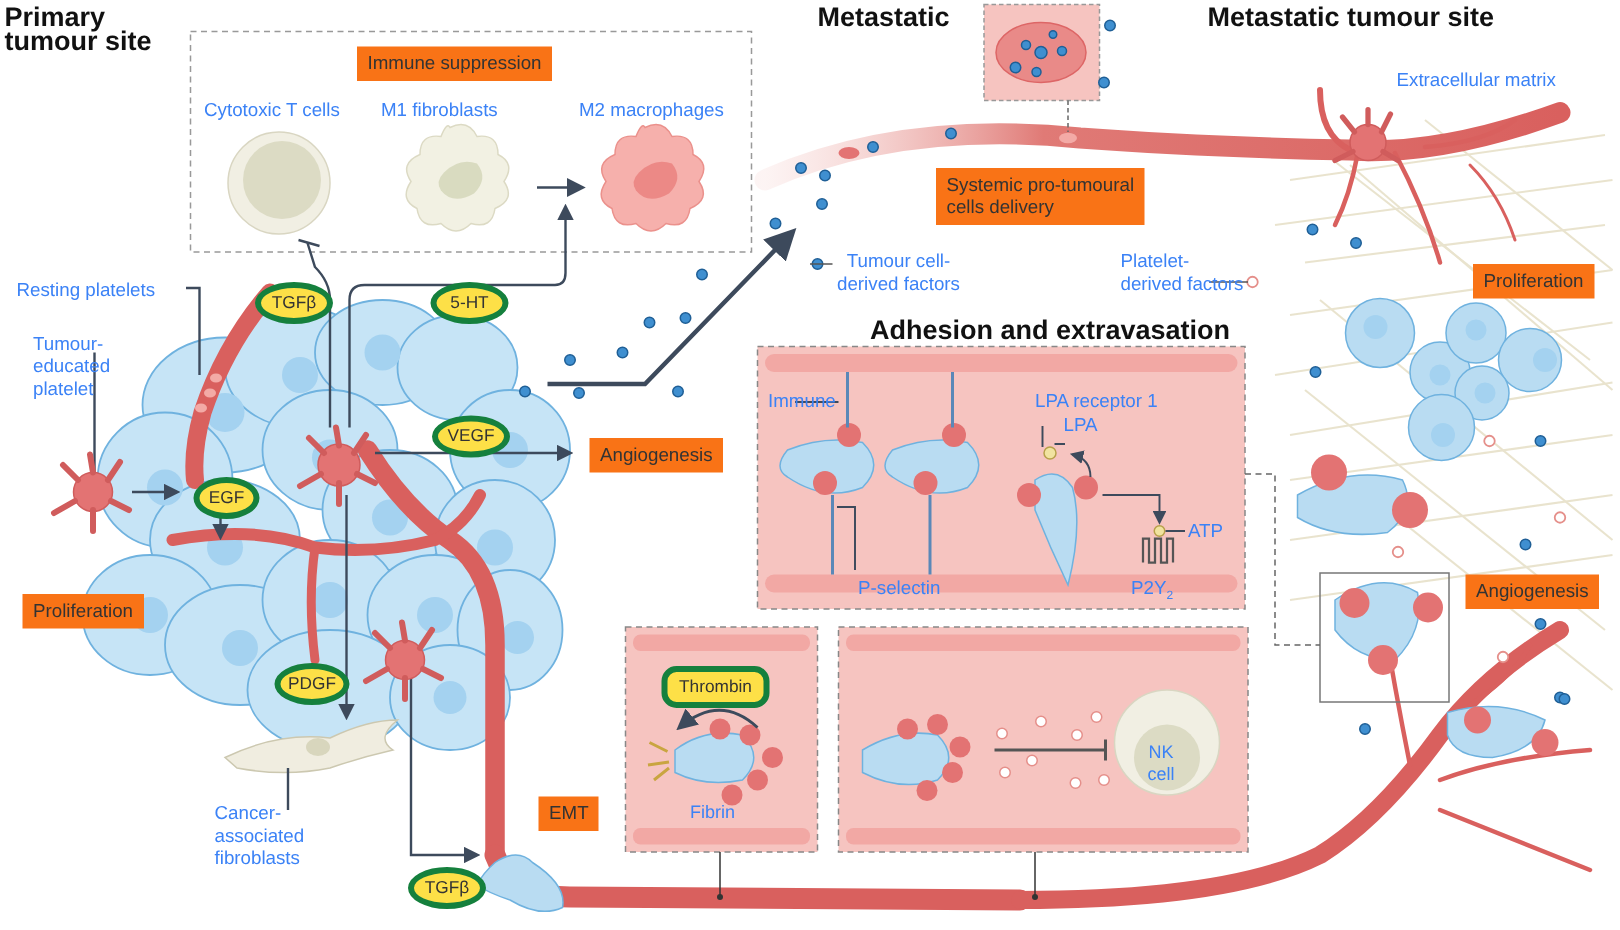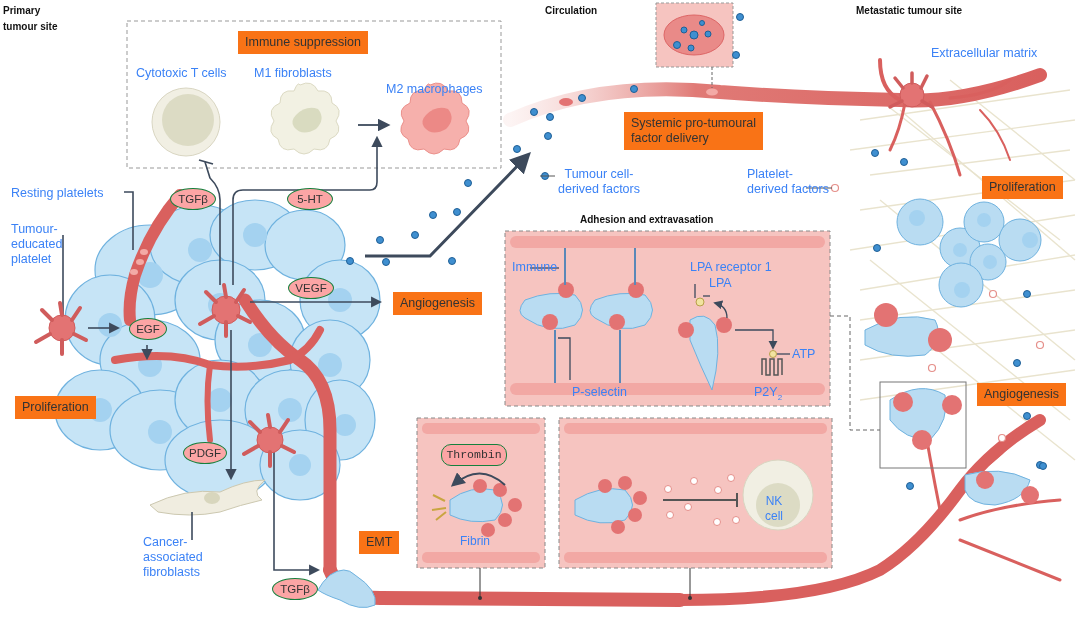--- a/index.html
+++ b/index.html
@@ -1,21 +1,21 @@
 <!DOCTYPE html>
 <html><head>
 <meta charset="utf-8">
 <style>
   html,body{margin:0;padding:0;background:#fff;}
   body{width:1080px;height:620px;position:relative;overflow:hidden;font-family:"Liberation Sans","DejaVu Sans",sans-serif;color:#2b2b2b;}
   svg#diagram{position:absolute;left:0;top:0;}
   .lbl{position:absolute;font-size:12.5px;line-height:15px;color:#3b82f6;white-space:nowrap;}
-  .hdr{position:absolute;font-weight:bold;font-size:10px;line-height:16px;color:#111;white-space:nowrap;}
+  .hdr{position:absolute;font-weight:bold;font-size:18px;line-height:16px;color:#111;white-space:nowrap;}
   .box{position:absolute;background:#f97316;font-size:12.5px;line-height:15px;padding:4px 7px;color:#333;white-space:nowrap;}
-  .pill{position:absolute;background:#fca5a5;border:1px solid #15803d;border-radius:50%;font-size:11.5px;color:#333;text-align:center;line-height:20px;height:20px;}
+  .pill{position:absolute;background:#fde047;border:4px solid #15803d;border-radius:50%;font-size:11.5px;color:#333;text-align:center;line-height:20px;height:20px;}
   .ml{white-space:pre-line;}
 </style>
 </head>
 <body>
 
 <svg id="diagram" width="1080" height="620" viewBox="0 0 1080 620">
   <defs>
     <marker id="arr" viewBox="0 0 10 10" refX="8" refY="5" markerWidth="7" markerHeight="7" orient="auto">
         <path d="M0,0 L10,5 L0,10 z" fill="#3d4a5c"></path>
       </marker>
@@ -337,50 +337,50 @@
       </g>
   </g>
   <rect x="880" y="382" width="86" height="86" fill="none" stroke="#777"></rect>
   <path d="M830 316 L850 316 L850 430 L880 430" fill="none" stroke="#666" stroke-dasharray="4 3"></path>
   <line x1="806" y1="188" x2="832" y2="188" stroke="#555"></line>
   <line x1="540" y1="176" x2="555" y2="176" stroke="#555"></line>
 </svg>
 
 <div class="hdr ml" style="left:3px;top:3px;">Primary
 tumour site</div>
-<div class="hdr" style="left:545px;top:3px;">Circulation</div>
-<div class="hdr" style="left:856px;top:3px;">Metastatic tumour site</div>
+<div class="hdr" style="left:545px;top:3px;">Metastatic</div>
+<div class="hdr" style="left:805px;top:3px;">Metastatic tumour site</div>
 <div class="hdr" style="left:580px;top:212px;">Adhesion and extravasation</div>
 
 <div class="box" style="left:238px;top:31px;">Immune suppression</div>
 <div class="lbl" style="left:136px;top:66px;">Cytotoxic T cells</div>
 <div class="lbl" style="left:254px;top:66px;">M1 fibroblasts</div>
-<div class="lbl" style="left:386px;top:66px;margin-top:16px;">M2 macrophages</div>
+<div class="lbl" style="left:386px;top:66px;">M2 macrophages</div>
 
 <div class="lbl" style="left:11px;top:186px;">Resting platelets</div>
-<div class="lbl ml" style="left:11px;top:222px;">Tumour-
+<div class="lbl ml" style="left:22px;top:222px;">Tumour-
 educated
 platelet</div>
 <div class="box" style="left:15px;top:396px;">Proliferation</div>
 <div class="box" style="left:393px;top:292px;">Angiogenesis</div>
 <div class="lbl ml" style="left:143px;top:535px;">Cancer-
 associated
 fibroblasts</div>
 <div class="box" style="left:359px;top:531px;">EMT</div>
 
 <div class="pill" style="left:170px;top:188px;width:44px;">TGFβ</div>
 <div class="pill" style="left:287px;top:188px;width:44px;">5-HT</div>
 <div class="pill" style="left:288px;top:277px;width:44px;">VEGF</div>
 <div class="pill" style="left:129px;top:318px;width:36px;">EGF</div>
 <div class="pill" style="left:183px;top:442px;width:42px;">PDGF</div>
 <div class="pill" style="left:272px;top:578px;width:44px;">TGFβ</div>
-<div class="pill" style="left:441px;top:444px;width:64px;border-radius:10px;font-family:Liberation Mono, monospace;">Thrombin</div>
+<div class="pill" style="left:441px;top:444px;width:64px;border-radius:10px;">Thrombin</div>
 
 <div class="box ml" style="left:624px;top:112px;">Systemic pro-tumoural
-factor delivery</div>
+cells delivery</div>
 <div class="lbl ml" style="left:558px;top:167px;text-align:center;">Tumour cell-
 derived factors</div>
 <div class="lbl ml" style="left:747px;top:167px;">Platelet-
 derived factors</div>
 
 <div class="lbl" style="left:512px;top:260px;">Immune</div>
 <div class="lbl" style="left:572px;top:385px;">P-selectin</div>
 <div class="lbl" style="left:690px;top:260px;">LPA receptor 1</div>
 <div class="lbl" style="left:709px;top:276px;">LPA</div>
 <div class="lbl" style="left:792px;top:347px;">ATP</div>

